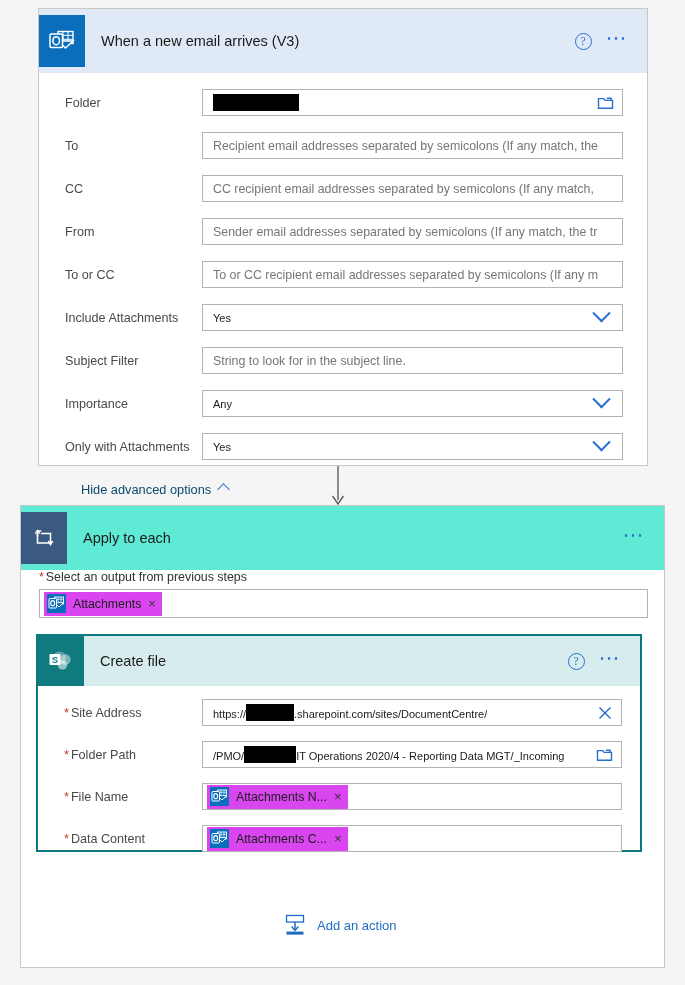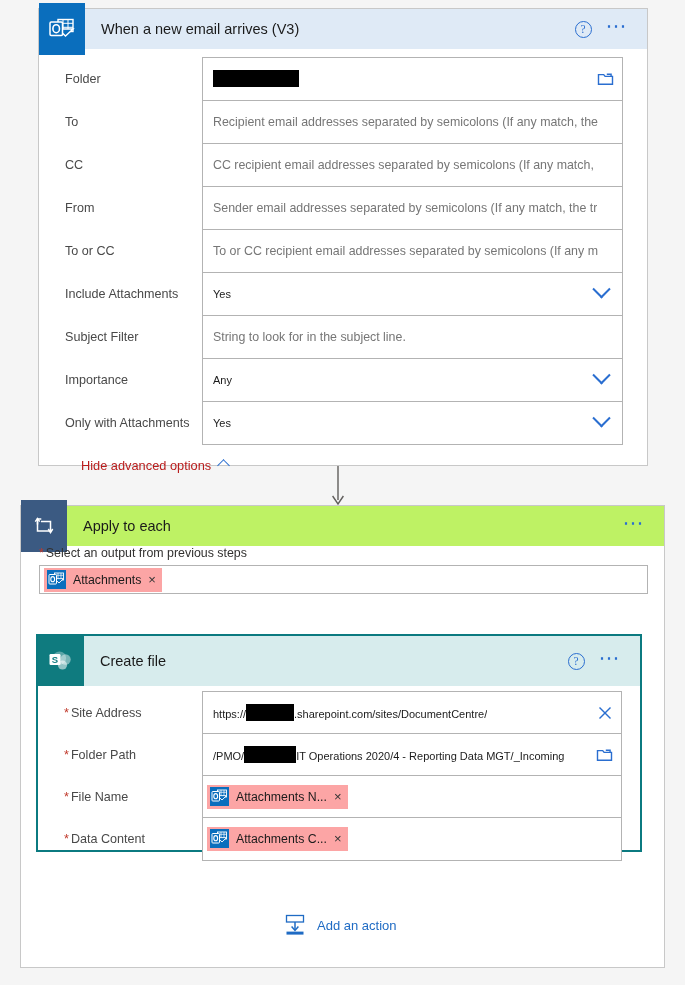--- a/index.html
+++ b/index.html
@@ -13,21 +13,21 @@
   .page { position: relative; width: 685px; height: 985px; }
 
   
   .card {
     background: #fff;
     border: 1px solid #c8c8c8;
   }
   .card-header {
     display: flex;
     align-items: center;
-    height: 40px;
+    height: 64px;
   }
   .hdr-icon {
     width: 46px; height: 52px;
     display: flex; align-items: center; justify-content: center;
     flex: 0 0 46px;
   }
   .hdr-title {
     font-size: 14.5px;
     color: #1b1b1b;
     padding-left: 16px;
@@ -65,21 +65,21 @@
     margin-bottom: 12px;
     height: 31px;
   }
   .field-label {
     width: 147px; flex: 0 0 147px;
     font-size: 12.6px; color: #494949;
     padding-left: 10px;
   }
   .field-control {
     flex: 1 1 auto;
-    height: 44px;
+    height: 27px;
     border: 1px solid #b3b3b3;
     background: #fff;
     display: flex; align-items: center;
     padding: 0 8px 0 10px;
     position: relative;
   }
   .field-control .val {
     font-size: 11px; color: #1b1b1b;
     white-space: nowrap; overflow: hidden;
   }
@@ -110,53 +110,53 @@
     border-bottom: 1.6px solid #2a6ed0;
     transform: rotate(-135deg);
     display: inline-block;
     margin-left: 8px;
     position: relative; top: 3px;
   }
   .link-row {
     padding: 6px 0 0 26px;
   }
   .adv-link {
-    font-size: 12.8px; color: #b91c1c; cursor: pointer;
+    font-size: 12.8px; color: #0c4a6e; cursor: pointer;
     display: inline-flex; align-items: flex-start;
   }
 
   
   #connector {
     position: absolute; left: 331px; top: 466px;
     width: 14px; height: 42px;
   }
 
   
   #loop-card {
     position: absolute; left: 20px; top: 505px;
     width: 645px; height: 463px;
   }
-  #loop-card .card-header { background: #bef264; }
+  #loop-card .card-header { background: #5eead4; }
   #loop-card .hdr-icon { background: #3b5a82; }
   .loop-body { padding: 0 16px 0 18px; }
   .req-label {
     font-size: 12.4px; color: #323130;
     margin-bottom: 5px;
   }
   .req-star { color: #c0392b; margin-right: 2px; }
   .token-field {
     height: 29px;
     border: 1px solid #b3b3b3;
     background: #fff;
     display: flex; align-items: center;
     padding: 0 4px;
   }
   .token {
     display: inline-flex; align-items: center;
-    background: #fca5a5;
+    background: #d946ef;
     height: 24px;
     padding: 0 6px 0 3px;
     gap: 7px;
   }
   .token-label { font-size: 12.3px; color: #1b1b1b; }
   .token-x {
     font-size: 13px; color: #333; cursor: pointer;
     line-height: 12px;
   }
 

